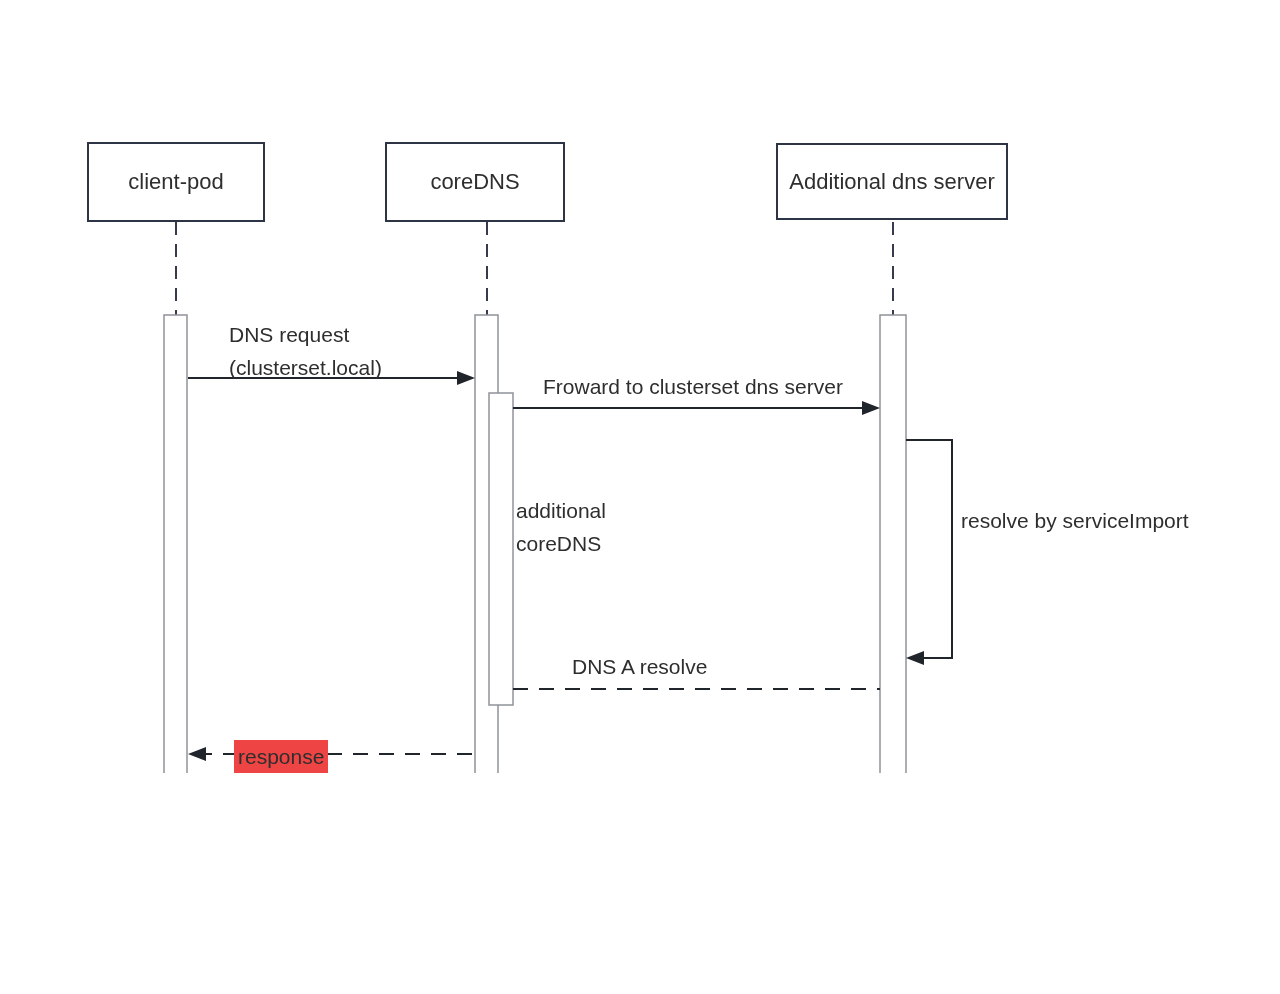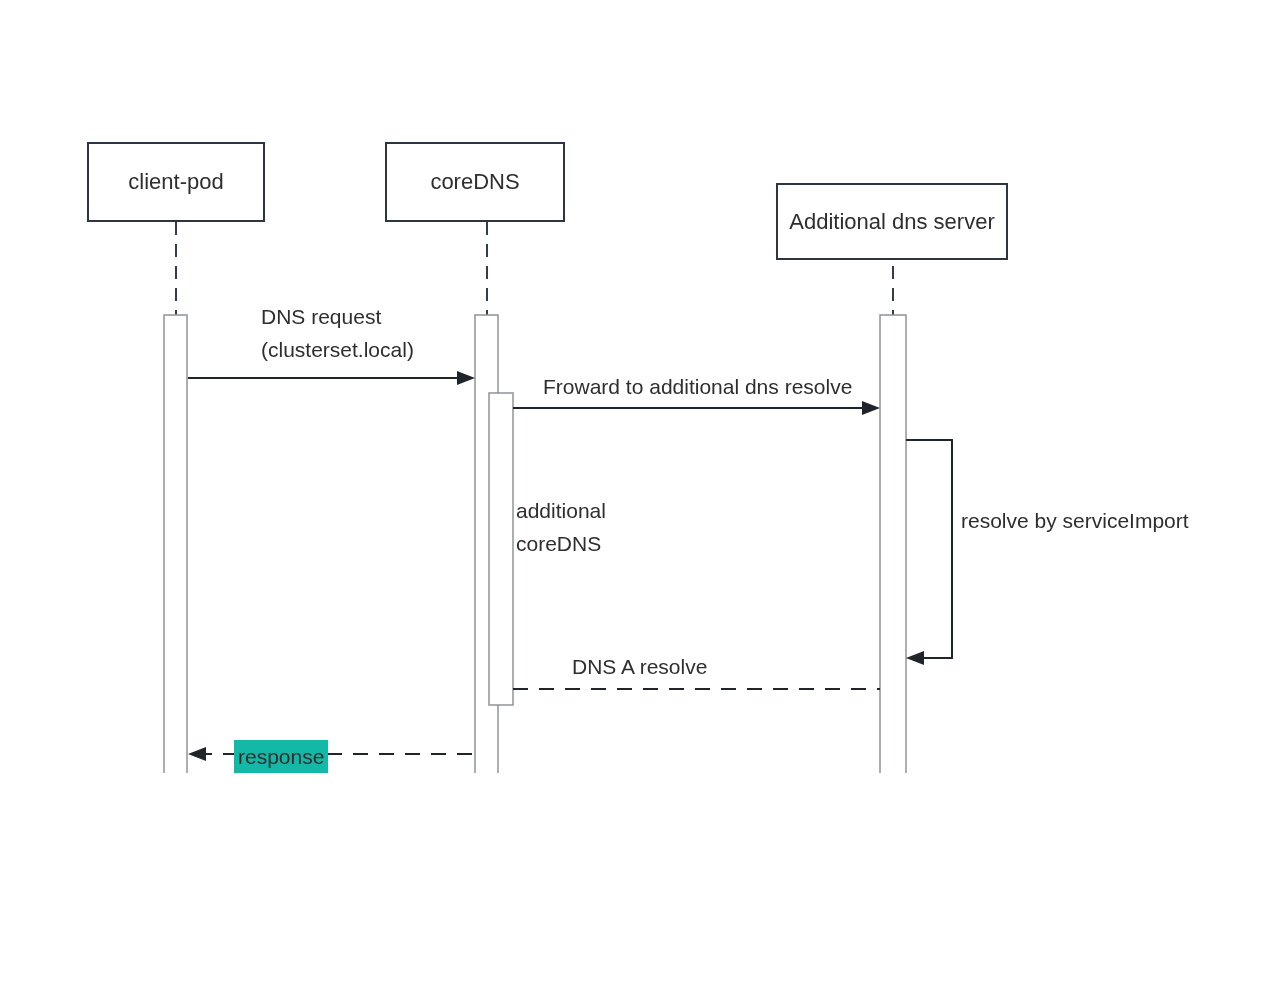--- a/index.html
+++ b/index.html
@@ -42,21 +42,21 @@
     font-size: 21px;
     color: #2e2e2e;
     white-space: nowrap;
     z-index: 4;
   }
   .msg-label .line {
     display: block;
     line-height: 33px;
   }
   .on-line-label {
-    background: #14b8a6;
+    background: #ef4444;
     padding: 0 4px;
   }
 </style>
 </head>
 <body>
 
 <div class="canvas">
 
   <svg class="layer" viewBox="0 0 1280 994">
 
@@ -93,31 +93,31 @@
       <polygon points="188,754 206,747 206,761" fill="#20242b"></polygon>
     </g>
   </svg>
 
   <div class="actor" style="left:87px; top:142px; width:178px; height:80px;">
     <span>client-pod</span>
   </div>
   <div class="actor" style="left:385px; top:142px; width:180px; height:80px;">
     <span>coreDNS</span>
   </div>
-  <div class="actor" style="left:776px; top:143px; width:232px; height:77px;margin-top:40px;">
+  <div class="actor" style="left:776px; top:143px; width:232px; height:77px;">
     <span>Additional dns server</span>
   </div>
 
-  <div class="msg-label" style="left:229px; top:300px;margin-left:32px;">
+  <div class="msg-label" style="left:229px; top:318px;">
     <span class="line">DNS request</span>
     <span class="line">(clusterset.local)</span>
   </div>
 
   <div class="msg-label" style="left:543px; top:370px;">
-    <span class="line">Froward to additional dns resolve</span>
+    <span class="line">Froward to clusterset dns server</span>
   </div>
 
   <div class="msg-label" style="left:516px; top:494px;">
     <span class="line">additional</span>
     <span class="line">coreDNS</span>
   </div>
 
   <div class="msg-label" style="left:961px; top:504px;">
     <span class="line">resolve by serviceImport</span>
   </div>

